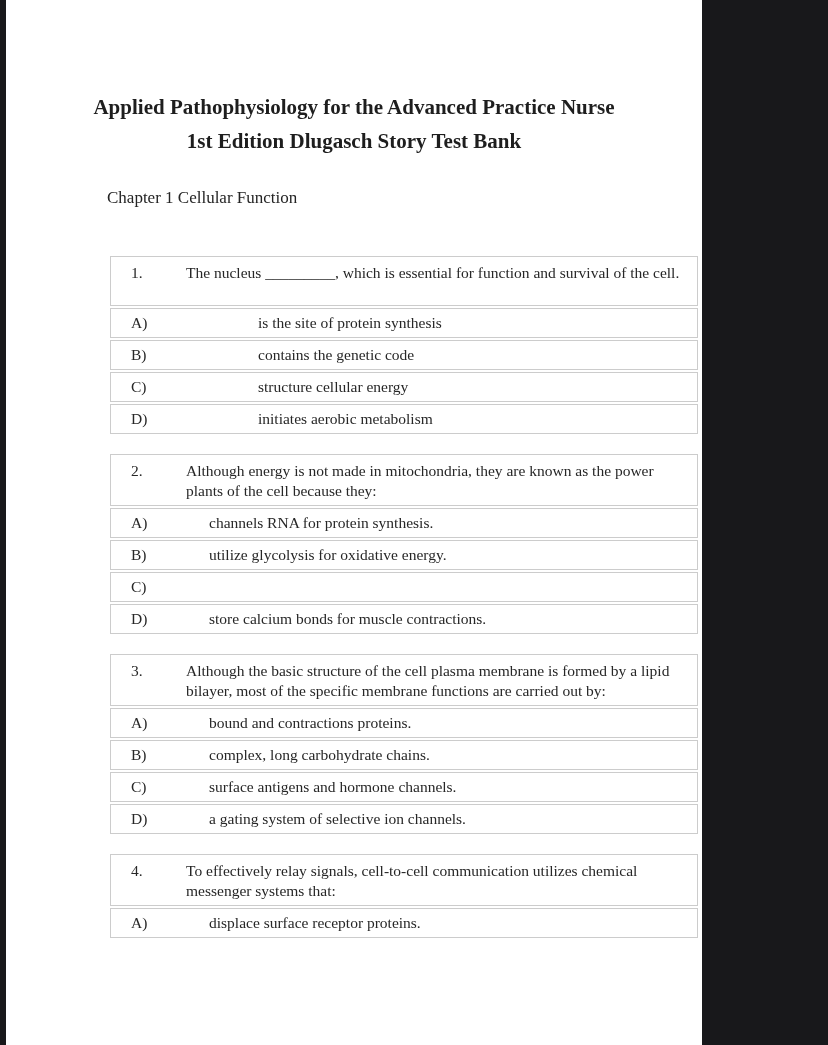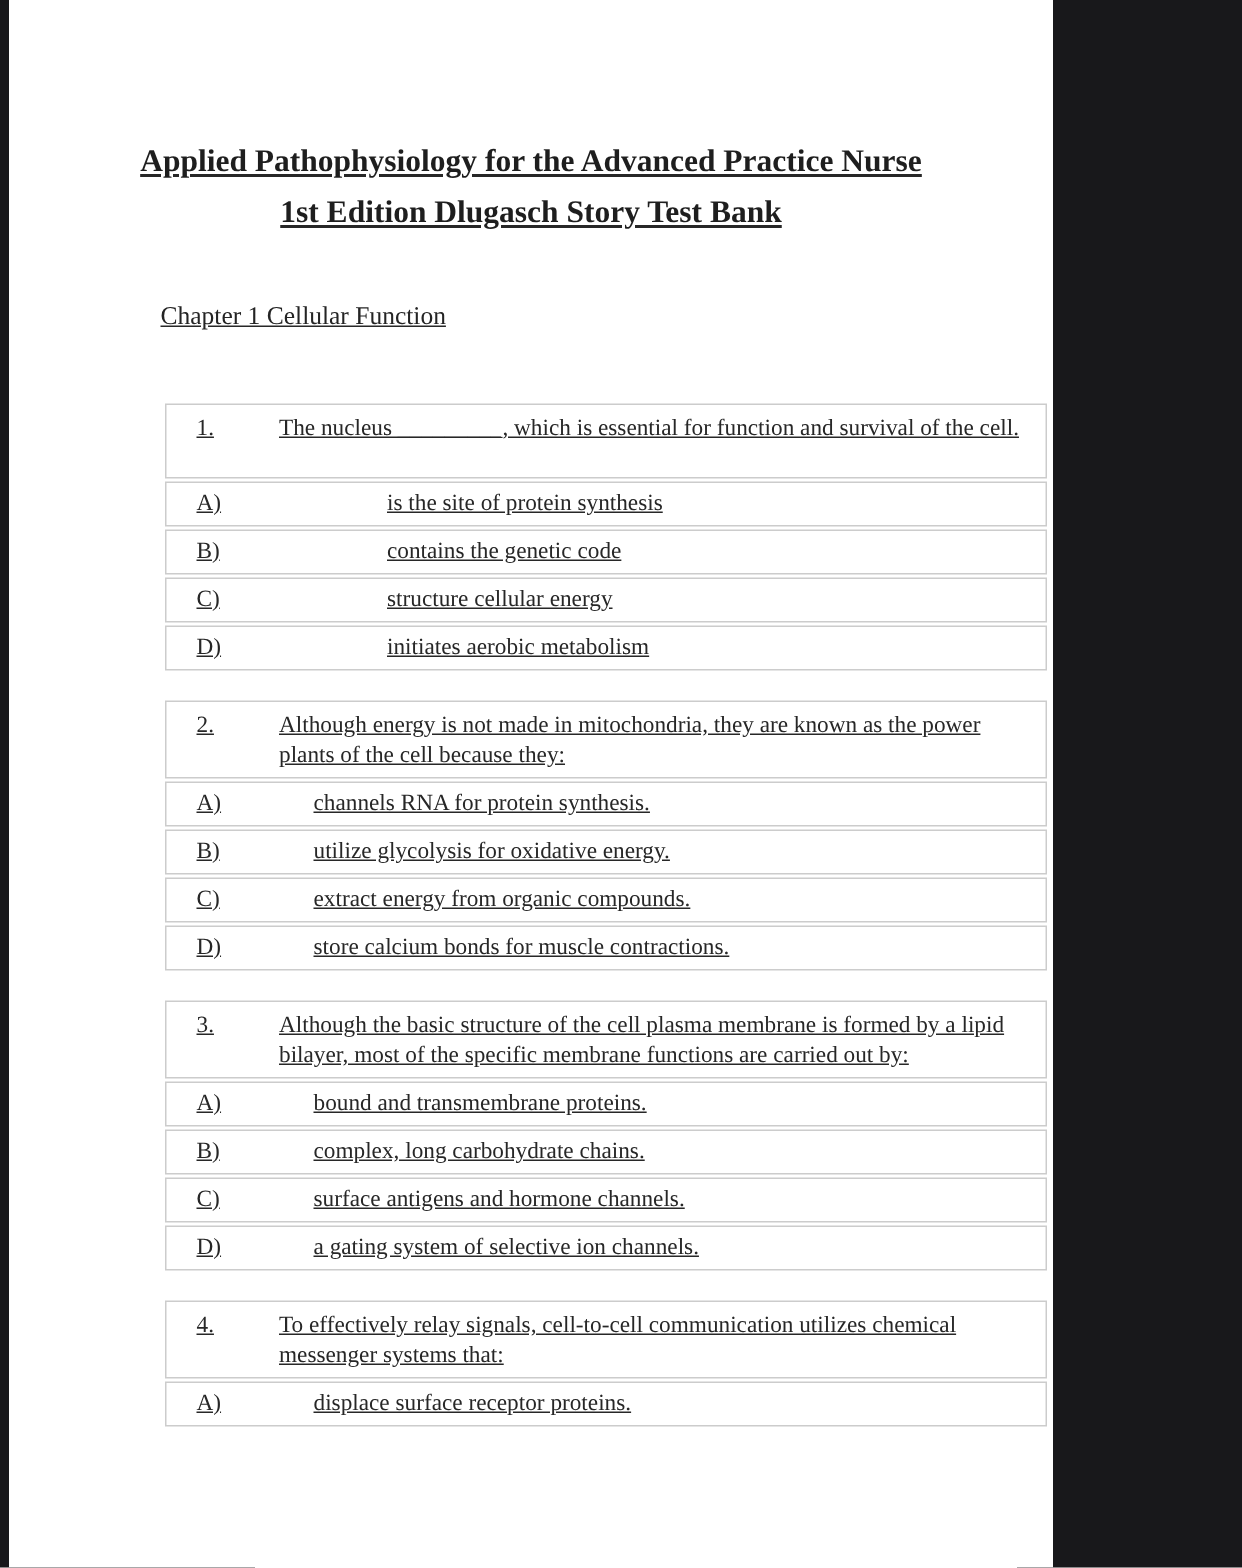--- a/index.html
+++ b/index.html
@@ -16,32 +16,31 @@
     color: #272727;
   }
   .page {
     position: absolute;
     left: 6px;
     top: 0;
     width: 696px;
     height: 1045px;
     background: #ffffff;
     box-sizing: border-box;
-    text-decoration: underline;
   }
   .doc-title {
     margin-top: 90px;
     text-align: center;
     font-weight: bold;
     font-size: 21px;
     line-height: 34px;
     color: #1e1e1e;
   }
   .chapter {
-    margin-top: 41px;
+    margin-top: 28px;
     margin-left: 101px;
     font-size: 17px;
     line-height: 24px;
     color: #242424;
   }
   .questions {
     margin-top: 46px;
     margin-left: 104px;
   }
   .qtable {
@@ -126,35 +125,34 @@
         <div class="row row-option">
           <span class="label">A)</span>
           <div class="opt-text">channels RNA for protein synthesis.</div>
         </div>
         <div class="row row-option">
           <span class="label">B)</span>
           <div class="opt-text">utilize glycolysis for oxidative energy.</div>
         </div>
         <div class="row row-option">
           <span class="label">C)</span>
-          <div class="opt-text">extract energy from organic compounds.</div>
         </div>
         <div class="row row-option">
           <span class="label">D)</span>
           <div class="opt-text">store calcium bonds for muscle contractions.</div>
         </div>
       </div>
       <div class="qtable">
         <div class="row row-header">
           <span class="label">3.</span>
           <div class="q-text">Although the basic structure of the cell plasma membrane is formed by a lipid bilayer, most of the specific membrane functions are carried out by:</div>
         </div>
         <div class="row row-option">
           <span class="label">A)</span>
-          <div class="opt-text">bound and transmembrane proteins.</div>
+          <div class="opt-text">bound and contractions proteins.</div>
         </div>
         <div class="row row-option">
           <span class="label">B)</span>
           <div class="opt-text">complex, long carbohydrate chains.</div>
         </div>
         <div class="row row-option">
           <span class="label">C)</span>
           <div class="opt-text">surface antigens and hormone channels.</div>
         </div>
         <div class="row row-option">

